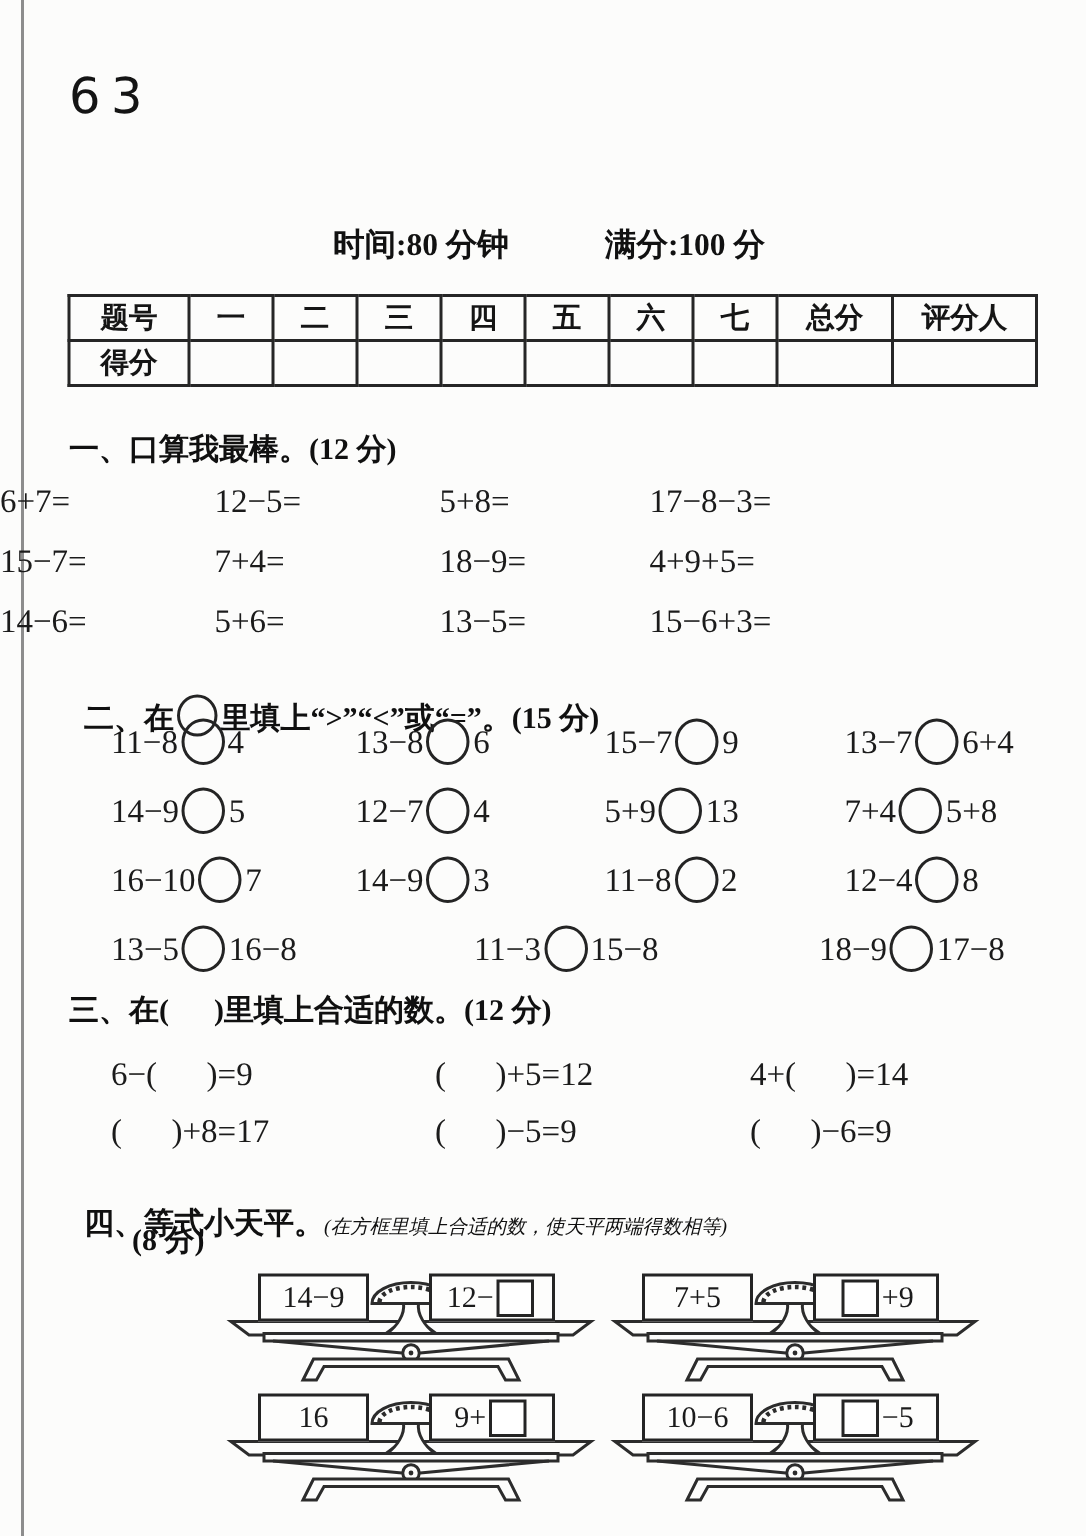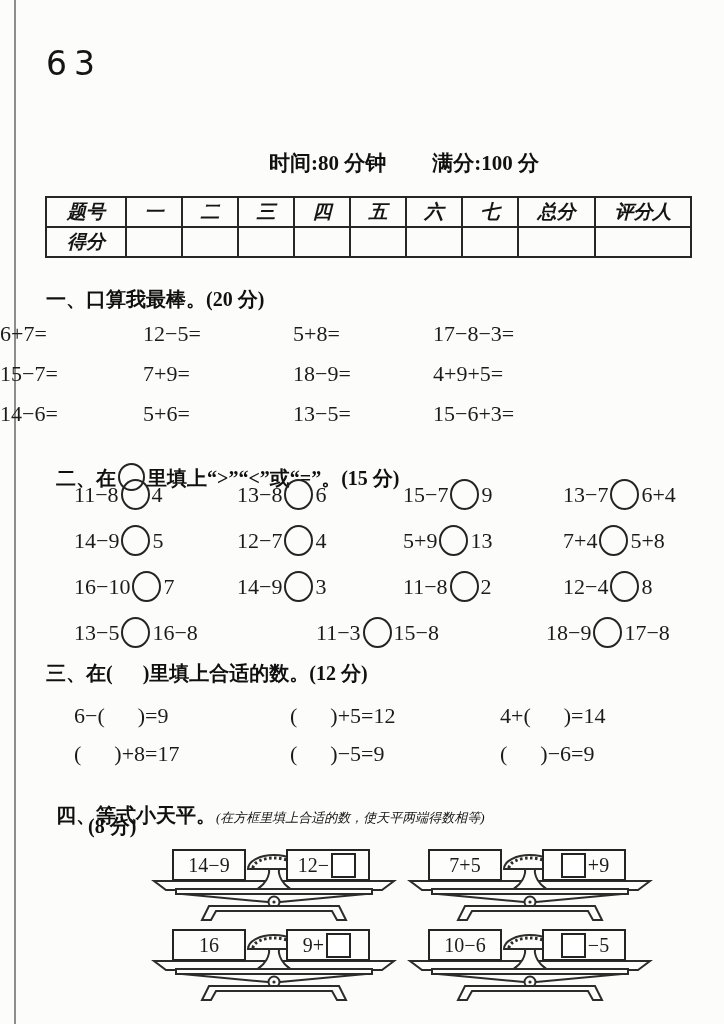--- a/index.html
+++ b/index.html
@@ -8,25 +8,25 @@
     background:#fcfcfb;color:#1b1b1b;
     font-family:"Liberation Serif","DejaVu Serif",serif;
   }
   .page-rule{position:absolute;left:14px;top:0;width:2px;height:1024px;background:#8d8d8d;}
   .page-num{
     position:absolute;left:46px;top:44px;
     font-family:"DejaVu Sans","Liberation Sans",sans-serif;
     font-size:33px;letter-spacing:7px;color:#141414;
   }
   .meta{
-    position:absolute;left:222px;top:149px;display:flex;gap:46px;
-    font-weight:700;font-size:21px;color:#111;white-space:pre;margin-left:47px;
+    position:absolute;left:222px;top:149px;display:flex;gap:64px;
+    font-weight:700;font-size:21px;color:#111;white-space:pre;
   }
   table.score{
-    position:absolute;left:45px;top:196px;border-collapse:collapse;table-layout:fixed;font-style:italic;
+    position:absolute;left:45px;top:196px;border-collapse:collapse;table-layout:fixed;
   }
   table.score td{
     border:2px solid #262626;height:28px;text-align:center;vertical-align:middle;
     font-size:19px;font-weight:600;color:#151515;padding:0;
   }
   .sec-title{
     position:absolute;left:46px;font-size:20px;font-weight:700;color:#101010;
     white-space:pre;
   }
   .sec-note{font-weight:500;font-style:italic;font-size:13px;}
@@ -102,24 +102,24 @@
         <td></td>
         <td></td>
         <td></td>
         <td></td>
         <td></td>
         <td></td>
       </tr>
   </tbody>
 </table>
 
-<div class="sec-title" style="top:286px">一、口算我最棒。(20 分)</div>
+<div class="sec-title" style="top:286px">一、口算我最棒。(12 分)</div>
 <div class="rows s1" style="top:314px" id="s1-rows">
     <div class="mrow"><span>6+7=</span><span>12−5=</span><span>5+8=</span><span>17−8−3=</span></div>
-    <div class="mrow"><span>15−7=</span><span>7+9=</span><span>18−9=</span><span>4+9+5=</span></div>
+    <div class="mrow"><span>15−7=</span><span>7+4=</span><span>18−9=</span><span>4+9+5=</span></div>
     <div class="mrow"><span>14−6=</span><span>5+6=</span><span>13−5=</span><span>15−6+3=</span></div>
   </div>
 
 <div class="sec-title" style="top:440px">
   <span>二、在</span><span class="circle inline-title"></span><span>里填上“&gt;”“&lt;”或“=”。(15 分)</span>
 </div>
 <div class="rows s2" style="top:471px" id="s2-rows">
     <div class="mrow"><span>11−8<span class="circle"></span>4</span><span>13−8<span class="circle"></span>6</span><span>15−7<span class="circle"></span>9</span><span>13−7<span class="circle"></span>6+4</span></div>
     <div class="mrow"><span>14−9<span class="circle"></span>5</span><span>12−7<span class="circle"></span>4</span><span>5+9<span class="circle"></span>13</span><span>7+4<span class="circle"></span>5+8</span></div>
     <div class="mrow"><span>16−10<span class="circle"></span>7</span><span>14−9<span class="circle"></span>3</span><span>11−8<span class="circle"></span>2</span><span>12−4<span class="circle"></span>8</span></div>

